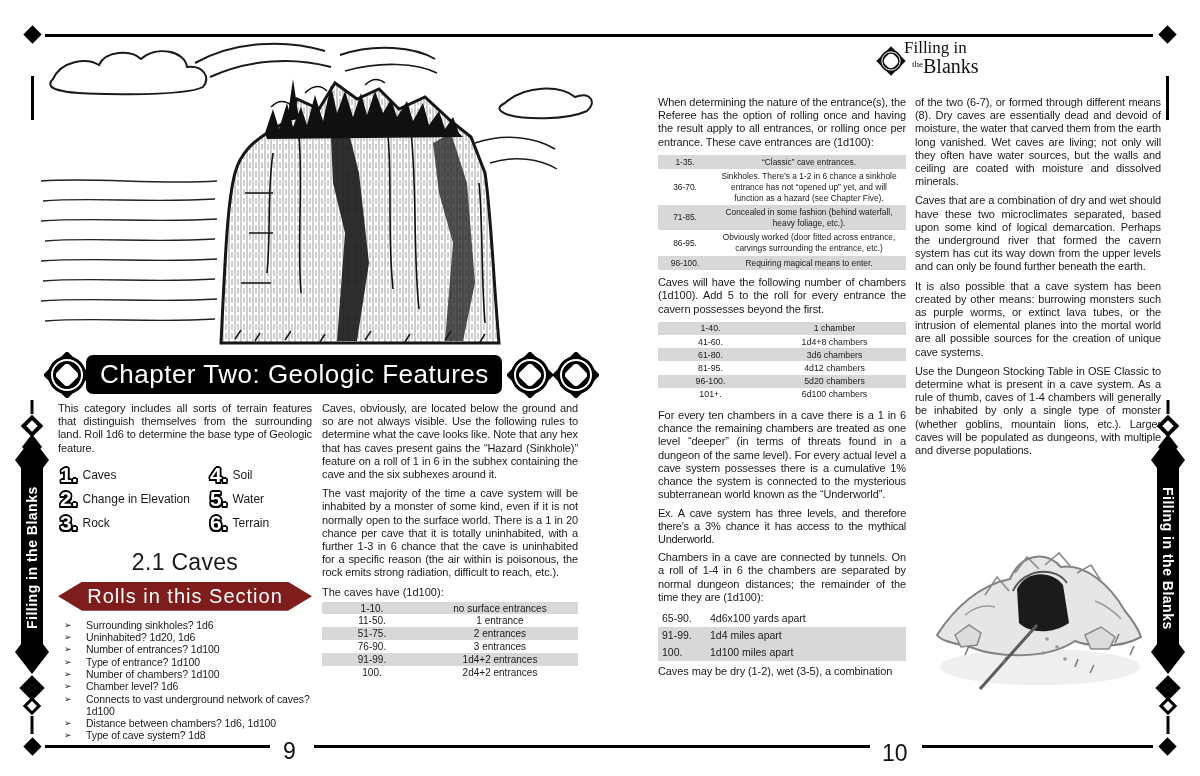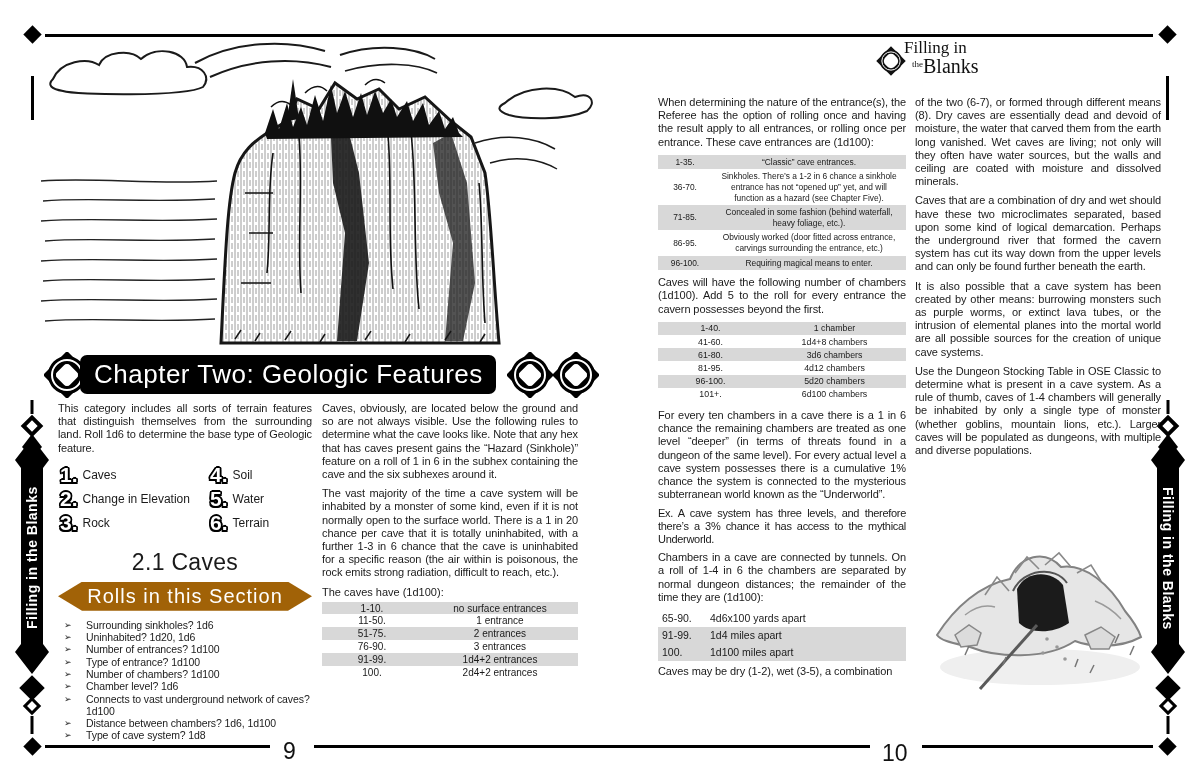--- a/index.html
+++ b/index.html
@@ -15,38 +15,38 @@
               writing-mode:vertical-rl;text-align:center;letter-spacing:.5px;line-height:22px;}
   .side-label.flip{transform:rotate(180deg);}
   
   #logo{position:absolute;left:868px;top:38px;width:120px;font-family:"Liberation Serif",serif;color:#111;}
   #logo .l1{font-size:17px;margin-left:36px;}
   #logo .l2{font-size:17px;margin-left:44px;margin-top:-3px;}
   #logo .the{font-size:9px;vertical-align:6px;}
   #logo .bigB{font-size:20px;}
   #logo svg{position:absolute;left:8px;top:8px;}
   
-  #chapterbar{position:absolute;left:80px;top:355px;width:416px;height:39px;background:#000;border-radius:7px;}
+  #chapterbar{position:absolute;left:86px;top:355px;width:416px;height:39px;background:#000;border-radius:7px;}
   #chapterbar span{display:block;color:#fff;font-size:26px;line-height:39px;padding-left:14px;
                    letter-spacing:.5px;white-space:nowrap;}
   .knot{position:absolute;width:46px;height:46px;}
   
   .col{position:absolute;}
   .p{font-size:11px;line-height:13.2px;text-align:justify;letter-spacing:-0.1px;margin:0 0 6px 0;}
   .p.last{margin-bottom:0;}
   .centerline{font-size:11px;margin:2px 0 4px 0;}
   
   .glist{display:grid;grid-template-columns:150px 104px;margin:8px 0 0 2px;}
   .gitem{display:flex;align-items:center;height:24px;}
   .bub{font-size:21px;font-weight:800;color:#fff;margin-right:5px;line-height:22px;
        text-shadow:-1.5px -1.5px 0 #000,1.5px -1.5px 0 #000,-1.5px 1.5px 0 #000,1.5px 1.5px 0 #000,
                    0 -1.8px 0 #000,0 1.8px 0 #000,-1.8px 0 0 #000,1.8px 0 0 #000;}
   .glabel{font-size:12px;}
   .h21{font-size:23px;text-align:center;margin:14px 0 4px 0;letter-spacing:.3px;}
-  .ribbon{background:#a16207;color:#fff;height:29px;margin:6px 0 8px 0;
+  .ribbon{background:#7f1d1d;color:#fff;height:29px;margin:6px 0 8px 0;
           clip-path:polygon(0 50%,24px 0,calc(100% - 24px) 0,100% 50%,calc(100% - 24px) 100%,24px 100%);}
   .ribbon span{display:block;text-align:center;font-size:20px;line-height:29px;letter-spacing:1px;}
   .blist{margin:2px 0 0 6px;}
   .bitem{display:flex;font-size:10.5px;line-height:12.3px;letter-spacing:-0.1px;}
   .bitem .arw{width:22px;flex:none;font-size:9px;line-height:12.3px;}
   
   .tbl{width:100%;}
   .trow{display:flex;align-items:center;}
   .trow.g{background:#d8d8d8;}
   .trA .trow{min-height:12.8px;font-size:10px;}

